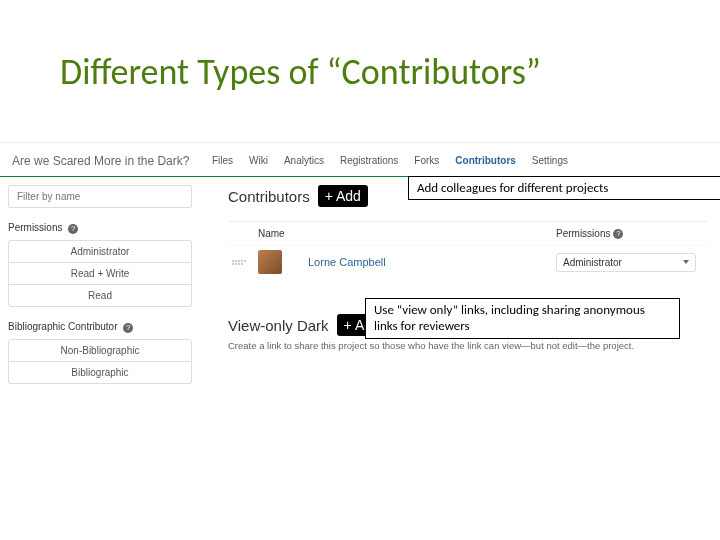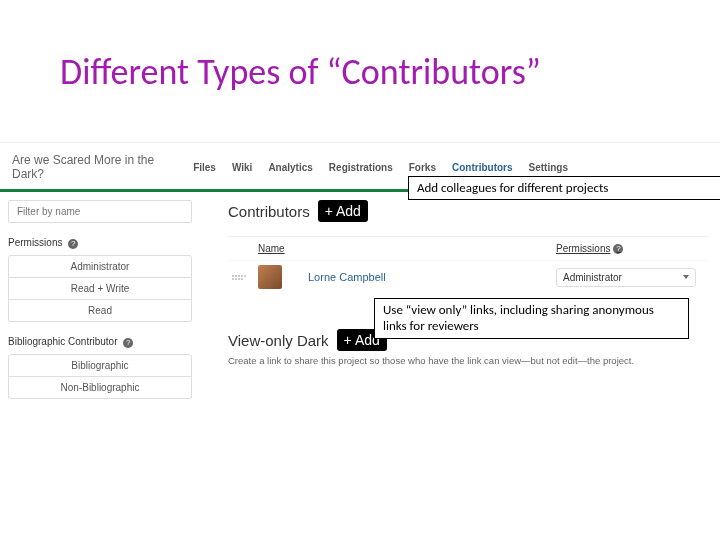--- a/index.html
+++ b/index.html
@@ -1,57 +1,57 @@
 <!DOCTYPE html>
 <html><head>
 <meta charset="utf-8">
 <style>
   * { box-sizing: border-box; margin: 0; padding: 0; }
   body { font-family: "Helvetica Neue", Helvetica, Arial, sans-serif; width: 720px; height: 540px; background: #fff; overflow: hidden; }
   .slide { width: 720px; height: 540px; position: relative; padding-top: 50px; }
-  .title { font-family: Calibri, "Segoe UI", sans-serif; font-size: 36px; font-weight: 400; color: #a21caf; text-align: left; padding-left: 60px; padding-right: 40px; }
+  .title { font-family: Calibri, "Segoe UI", sans-serif; font-size: 36px; font-weight: 400; color: #4d7c0f; text-align: left; padding-left: 60px; padding-right: 40px; }
   .app-area { margin-top: 48px; font-size: 10px; color: #333; border-top: 1px solid #eee; }
-  .topbar { display: flex; align-items: center; padding: 10px 12px 8px; border-bottom: 3px solid #15803d; }
+  .topbar { display: flex; align-items: center; padding: 10px 12px 8px; border-bottom: 1px solid #15803d; }
   .proj-title { font-size: 12px; color: #666; font-weight: 400; margin-right: 20px; }
   .tabs { display: flex; gap: 16px; font-size: 10px; color: #555; margin-left: auto; padding-right: 140px;}
-  .tabs .tab { cursor: pointer; padding: 2px 0; font-weight: bold; }
+  .tabs .tab { cursor: pointer; padding: 2px 0; }
   .tabs .active { color: #2a6496; font-weight: 700; }
   .main { display: flex; }
   .sidebar { width: 200px; padding: 8px 8px; }
   .filter { width: 100%; border: 1px solid #ddd; border-radius: 2px; padding: 5px 8px; font-size: 10px; color: #999; margin-bottom: 10px; }
   .sbhdr { font-size: 10px; color: #333; padding: 4px 0; }
   .qmark { display:inline-block; width:10px; height:10px; border-radius:50%; background:#666; color:#fff; font-size:8px; line-height:10px; text-align:center; margin-left:3px; }
   .seglist { display:flex; flex-direction:column; margin: 2px 0 10px; }
   .seg { border:1px solid #ddd; border-top:none; text-align:center; font-size:10px; color:#555; padding:5px 2px; background:#fff; cursor:pointer; }
   .seg:first-child { border-top:1px solid #ddd; border-top-left-radius:3px; border-top-right-radius:3px; }
   .seg:last-child { border-bottom-left-radius:3px; border-bottom-right-radius:3px; }
   .content { flex:1; padding: 6px 12px 6px 28px; position: relative; }
   .sec-title { display:flex; align-items:center; gap:8px; margin-top:2px; }
   .sec-title h3 { font-size:15px; color:#333; font-weight:400; }
   .addbtn { background:#000000; color:#fff; border:none; border-radius:3px; font-size:14px; padding:3px 7px; cursor:pointer; }
   .hint { font-size:9.5px; color:#666; margin-top:4px; }
   .table { margin-top:14px; border-top:1px solid #eee; }
-  .thead { display:flex; padding:6px 2px; font-size:10px; color:#333;text-decoration:underline; }
+  .thead { display:flex; padding:6px 2px; font-size:10px; color:#333; }
   .col-h { flex:0 0 28px; }
   .col-n { flex:1; }
   .col-p { flex:0 0 150px; display:flex; align-items:center; }
   .trow { display:flex; align-items:center; padding:4px 2px; border-top:1px solid #f6f6f6; }
   .handle { width:18px; height:24px; display:flex; flex-wrap:wrap; align-content:center; gap:1px; padding:2px; cursor:grab; }
   .handle span { width:2px; height:2px; background:#bbb; border-radius:50%; }
   .avatar { width:24px; height:24px; border-radius:2px; object-fit:cover; margin-right:8px; background: linear-gradient(135deg,#c08050 0%, #7a4b2a 100%); display:inline-block; }
   .uname { color:#2a6496; font-size:11px; cursor:pointer; }
   .perm-sel { border:1px solid #ddd; border-radius:3px; padding:3px 16px 3px 6px; font-size:10px; color:#333; background:#fff; cursor:pointer; position:relative; min-width:140px; }
   .perm-sel:after { content:""; position:absolute; right:6px; top:50%; transform: translateY(-50%); border-left:3px solid transparent; border-right:3px solid transparent; border-top:4px solid #666; }
 
   .sec-view { margin-top: 36px; }
   .sec-view .hint { margin-bottom: 8px; }
 
   .callout { position:absolute; background:#fff; border:1px solid #000; font-family: Calibri, "Segoe UI", sans-serif; font-size:13px; color:#000; padding:3px 8px; line-height:1.25; }
   .callout.c1 { left:408px; top:176px; width:325px; }
-  .callout.c2 { left:374px; top:298px; width:315px; }
+  .callout.c2 { left:365px; top:298px; width:315px; }
 </style>
 </head>
 <body>
 
 <div class="slide">
   <h1 class="title">Different Types of “Contributors”</h1>
 
   <div class="app-area">
     <div class="topbar">
       <span class="proj-title">Are we Scared More in the Dark?</span>
@@ -76,22 +76,22 @@
         <div class="seglist">
           <div class="seg">Administrator</div>
           <div class="seg">Read + Write</div>
           <div class="seg">Read</div>
         </div>
         <div class="sbhdr">
           <span>Bibliographic Contributor</span>
           <span class="qmark">?</span>
         </div>
         <div class="seglist">
+          <div class="seg">Non-Bibliographic</div>
           <div class="seg">Bibliographic</div>
-          <div class="seg">Non-Bibliographic</div>
         </div>
       </div>
 
       <div class="content">
         <div class="sec-title">
           <h3>Contributors</h3>
           <button class="addbtn">+ Add</button>
         </div>
 
         <div class="table">

